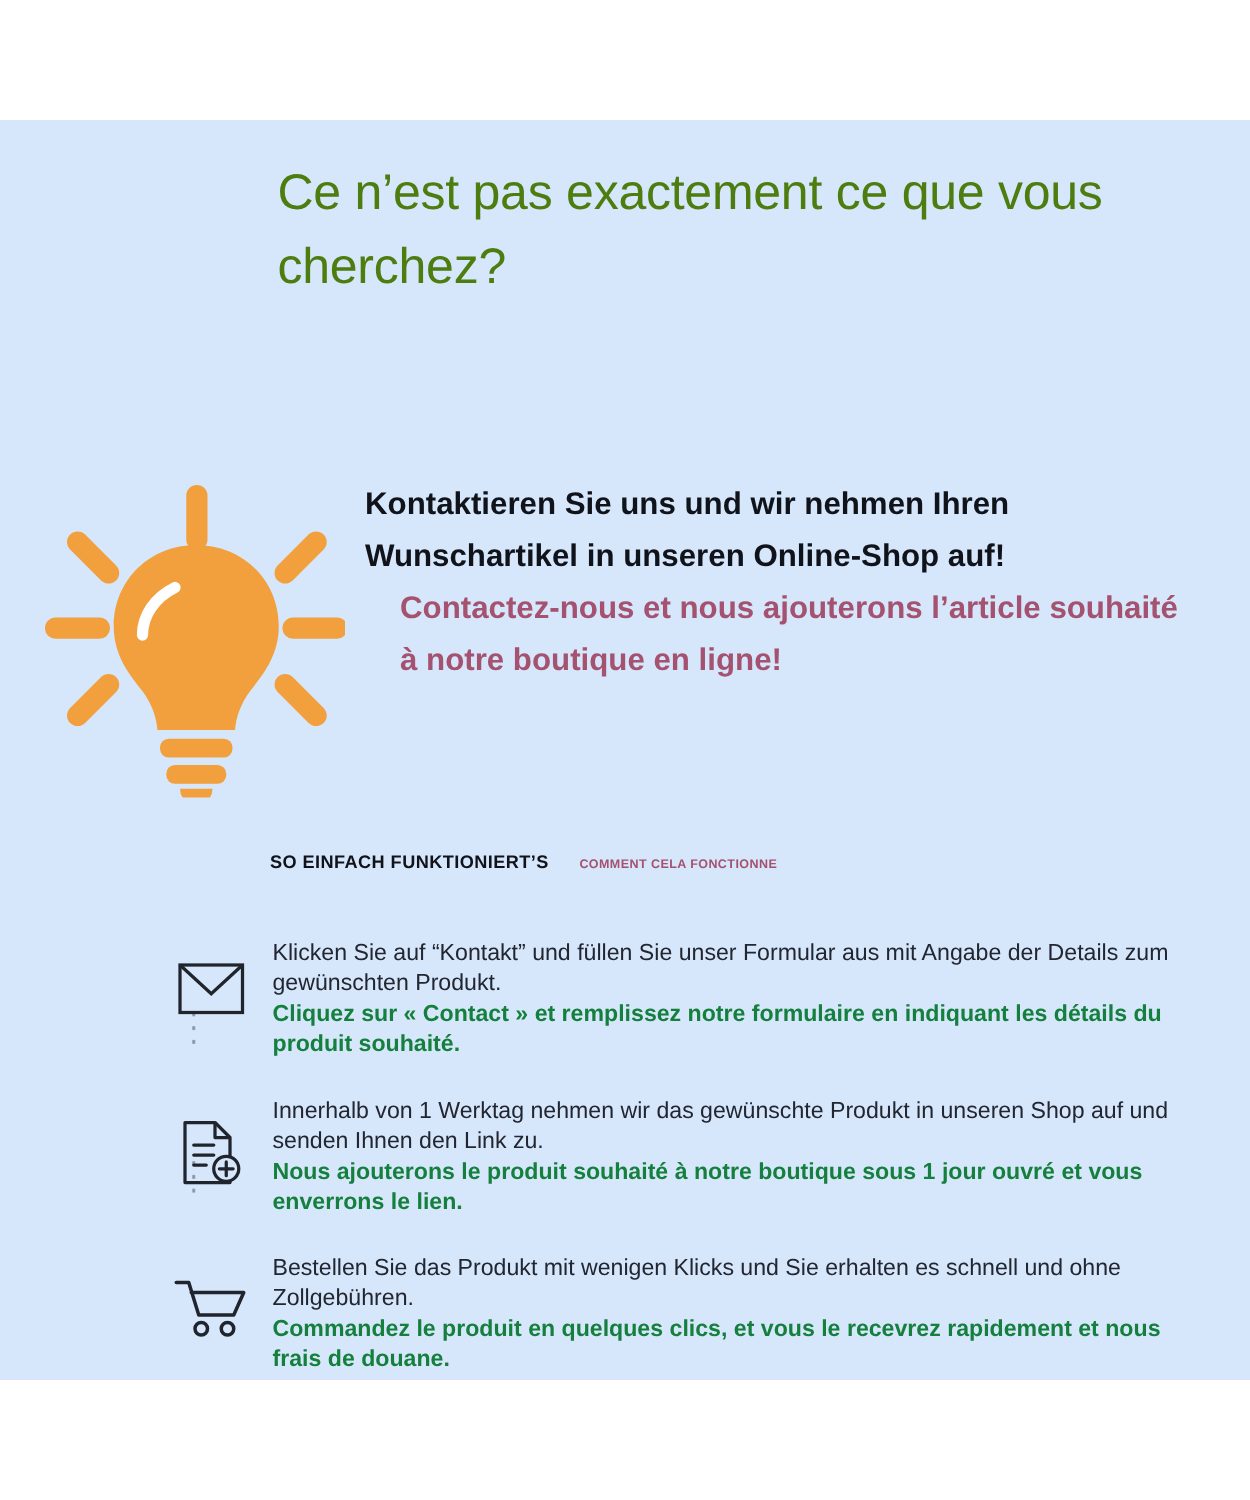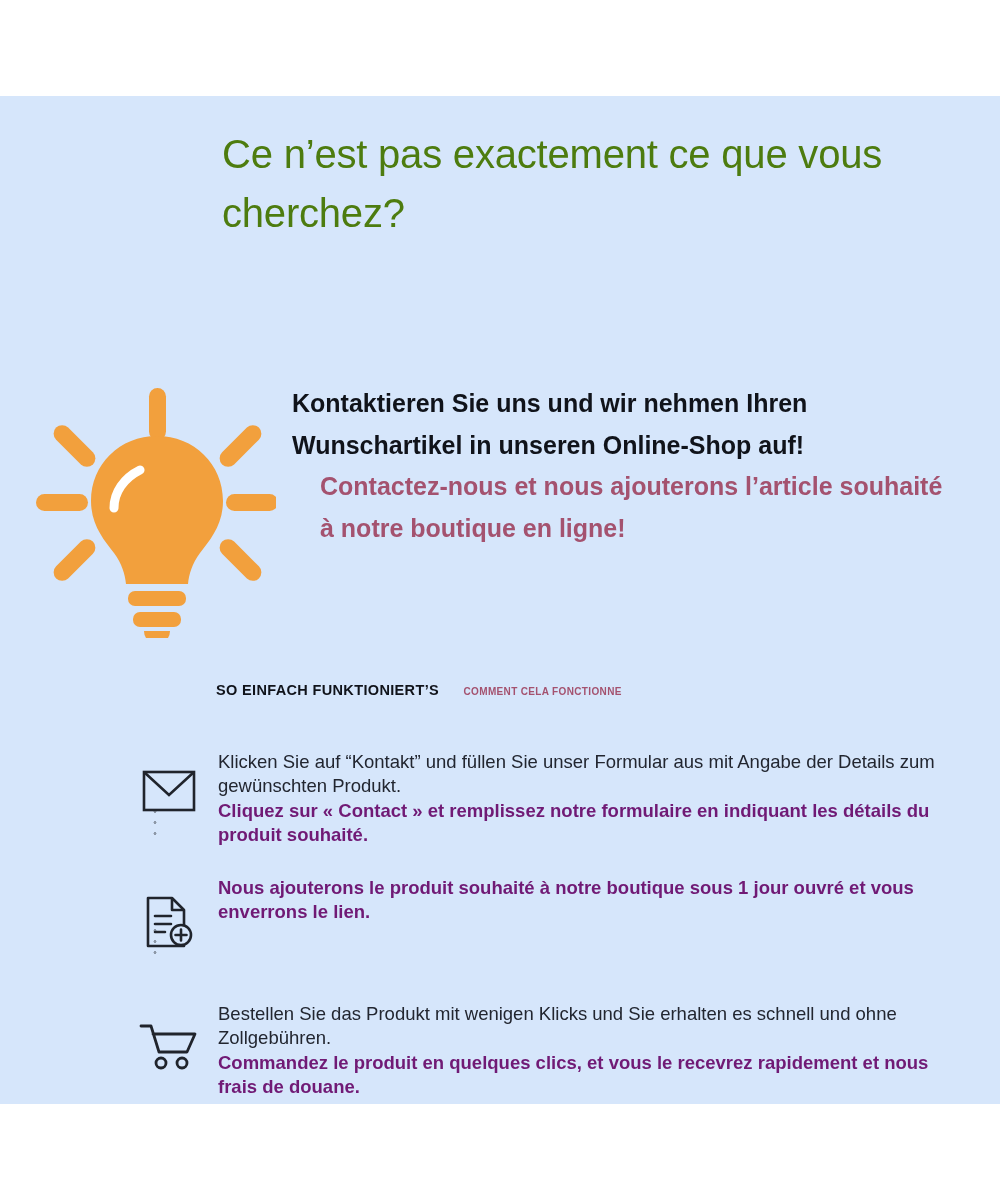--- a/index.html
+++ b/index.html
@@ -129,21 +129,21 @@
   }
   .step .de {
     font-size: 18.5px;
     line-height: 1.32;
     color: #222630;
   }
   .step .fr {
     font-size: 18.5px;
     line-height: 1.32;
     font-weight: bold;
-    color: #701a75;
+    color: #15803d;
   }
   .dots {
     position: absolute;
     left: 153px;
     width: 4px;
     height: 34px;
     background-image: radial-gradient(circle, #8d98a7 1.4px, rgba(0,0,0,0) 1.6px);
     background-size: 4px 11px;
     background-repeat: repeat-y;
   }
@@ -216,20 +216,21 @@
       <div class="icon-col">
         <svg width="50" height="52" viewBox="0 0 50 52">
           <path d="M4 2 h24 l12 12 v36 h-36 Z" fill="none" stroke="#20242c" stroke-width="2.6" stroke-linejoin="round"></path>
           <path d="M28 2 v12 h12" fill="none" stroke="#20242c" stroke-width="2.6" stroke-linejoin="round"></path>
           <path d="M11 20 h16 M11 28 h16 M11 36 h10" stroke="#20242c" stroke-width="2.6" stroke-linecap="round"></path>
           <circle cx="37" cy="39" r="10" fill="#d6e6fb" stroke="#20242c" stroke-width="2.6"></circle>
           <path d="M37 33.5 v11 M31.5 39 h11" stroke="#20242c" stroke-width="2.6" stroke-linecap="round"></path>
         </svg>
       </div>
       <div class="text-col">
+        <div class="de">Innerhalb von 1 Werktag nehmen wir das gewünschte Produkt in unseren Shop auf und senden Ihnen den Link zu.</div>
         <div class="fr">Nous ajouterons le produit souhaité à notre boutique sous 1 jour ouvré et vous enverrons le lien.</div>
       </div>
     </div>
 
     <div class="step">
       <div class="icon-col">
         <svg width="60" height="48" viewBox="0 0 60 48">
           <path d="M2 4 h10 l8 26 h28 l8 -18 h-42" fill="none" stroke="#20242c" stroke-width="2.8" stroke-linejoin="round" stroke-linecap="round"></path>
           <circle cx="22" cy="41" r="5" fill="none" stroke="#20242c" stroke-width="2.8"></circle>
           <circle cx="43" cy="41" r="5" fill="none" stroke="#20242c" stroke-width="2.8"></circle>

